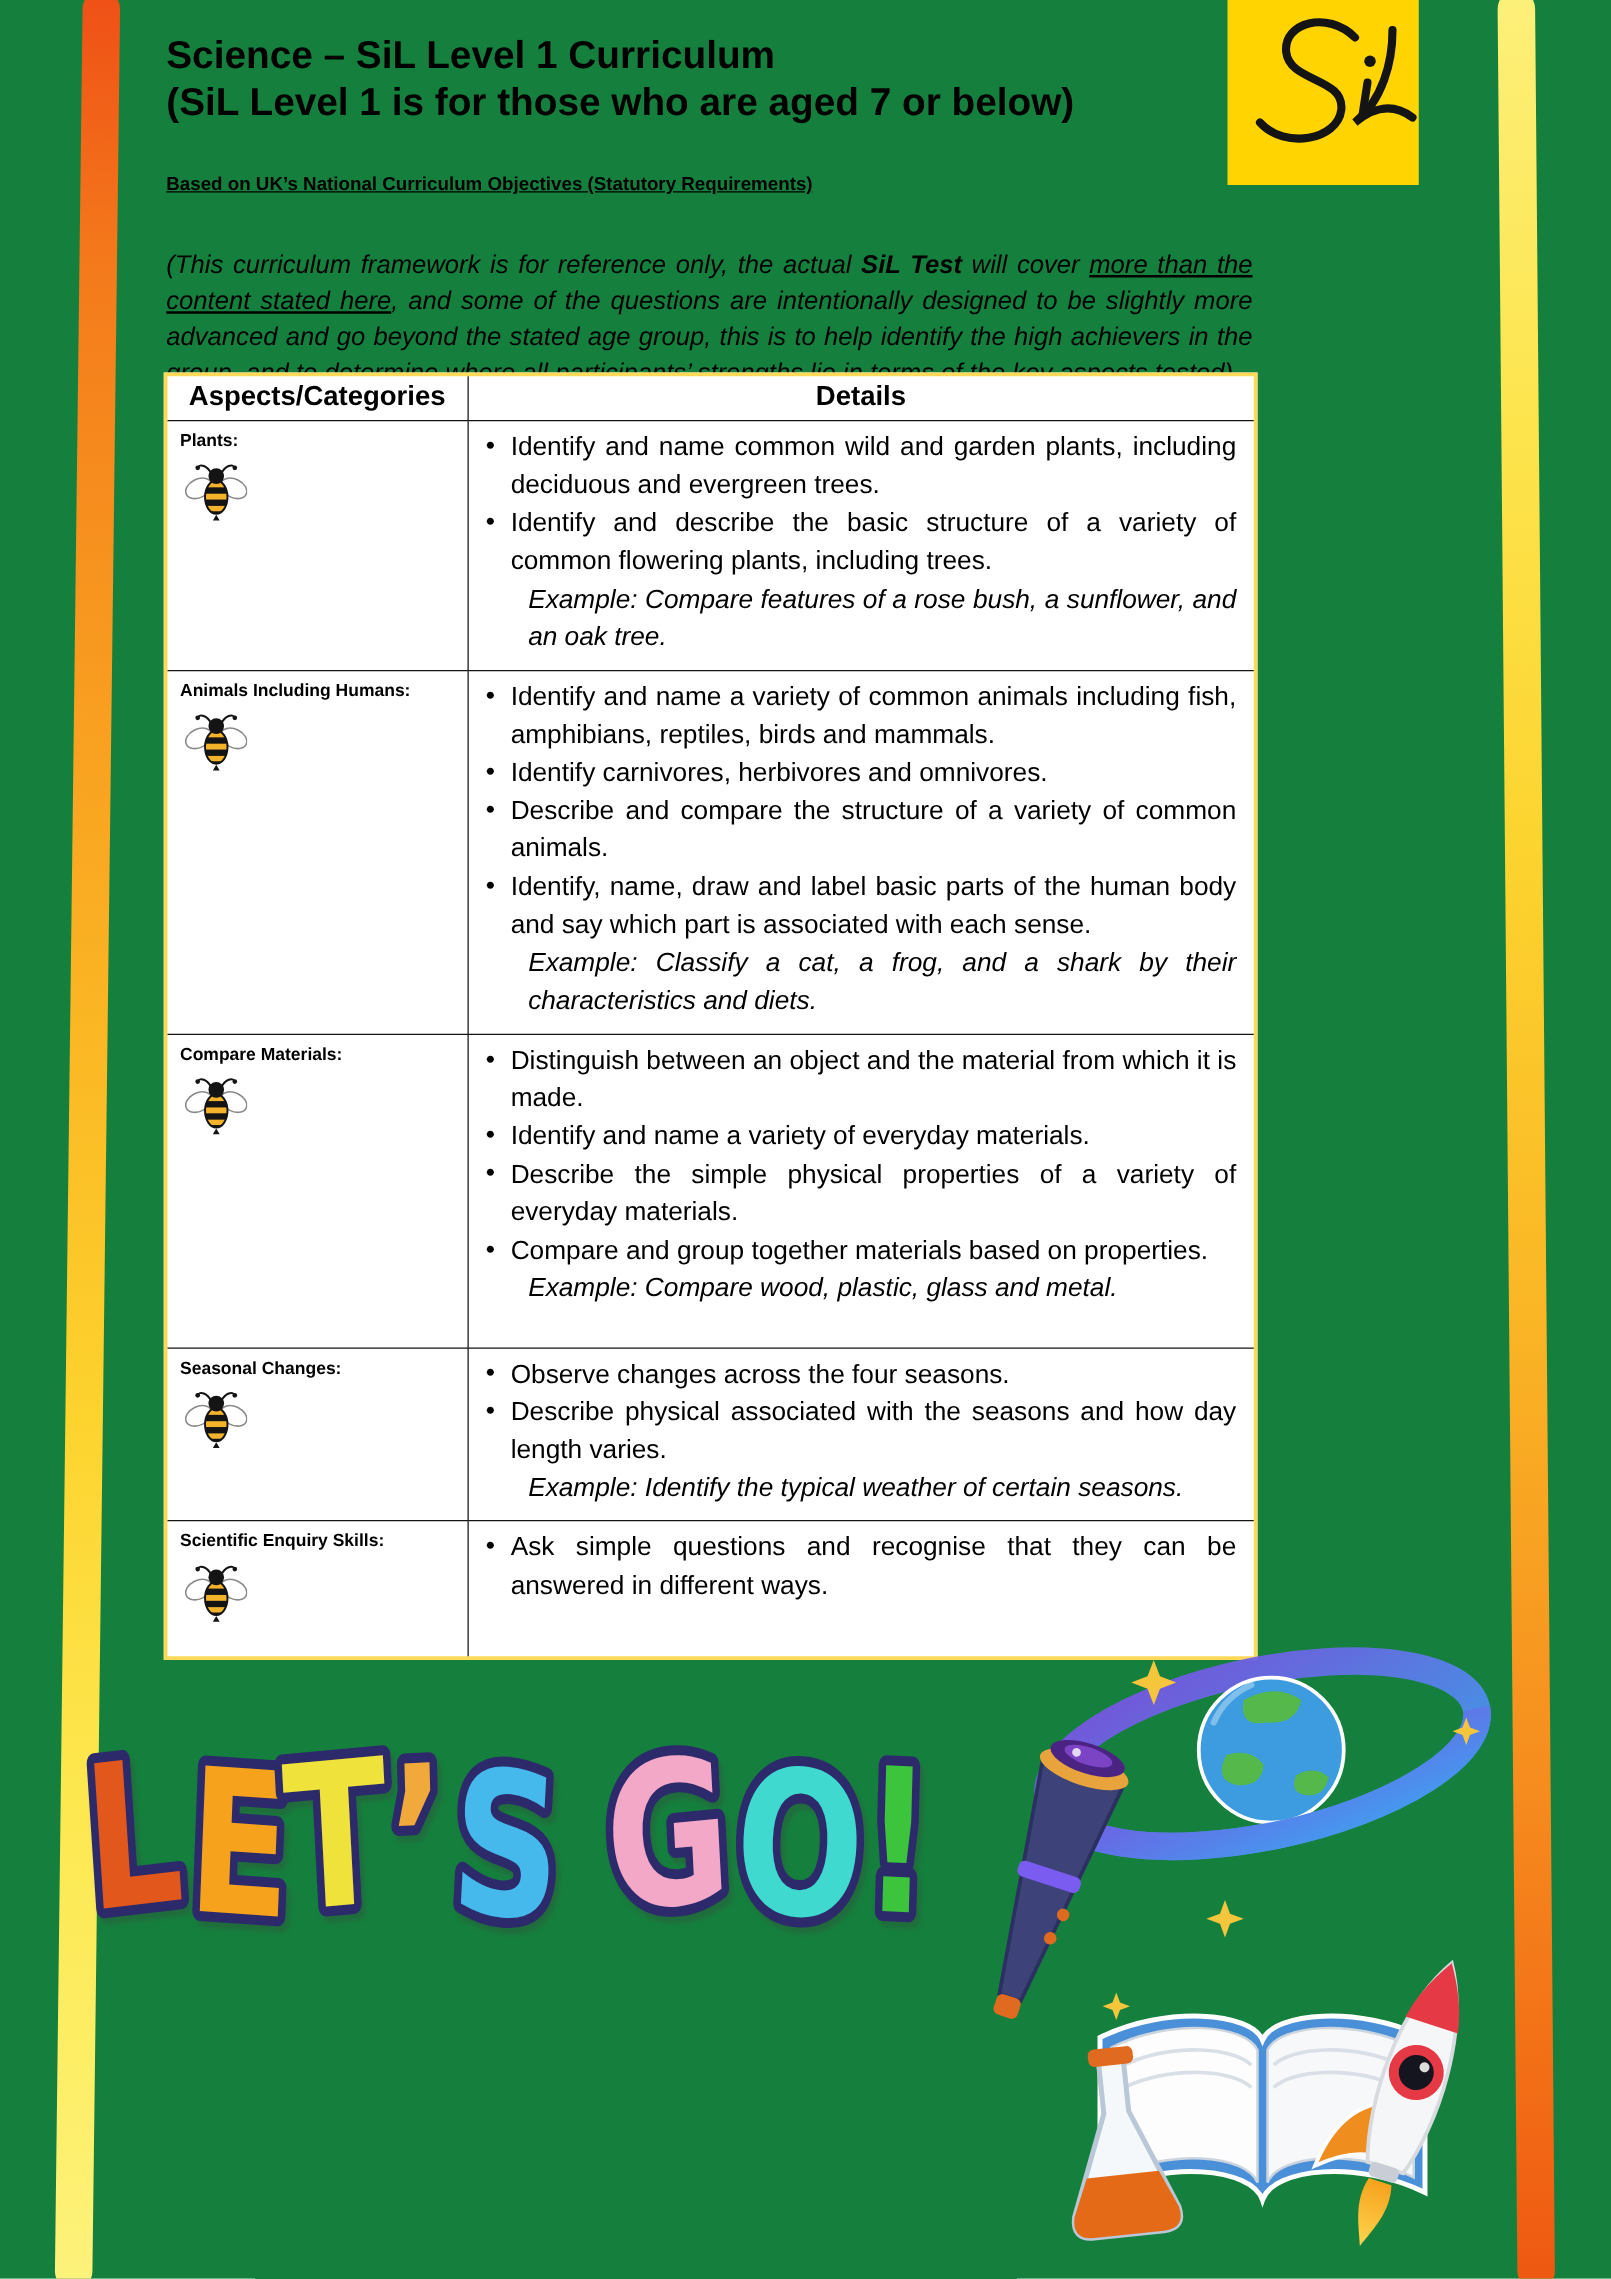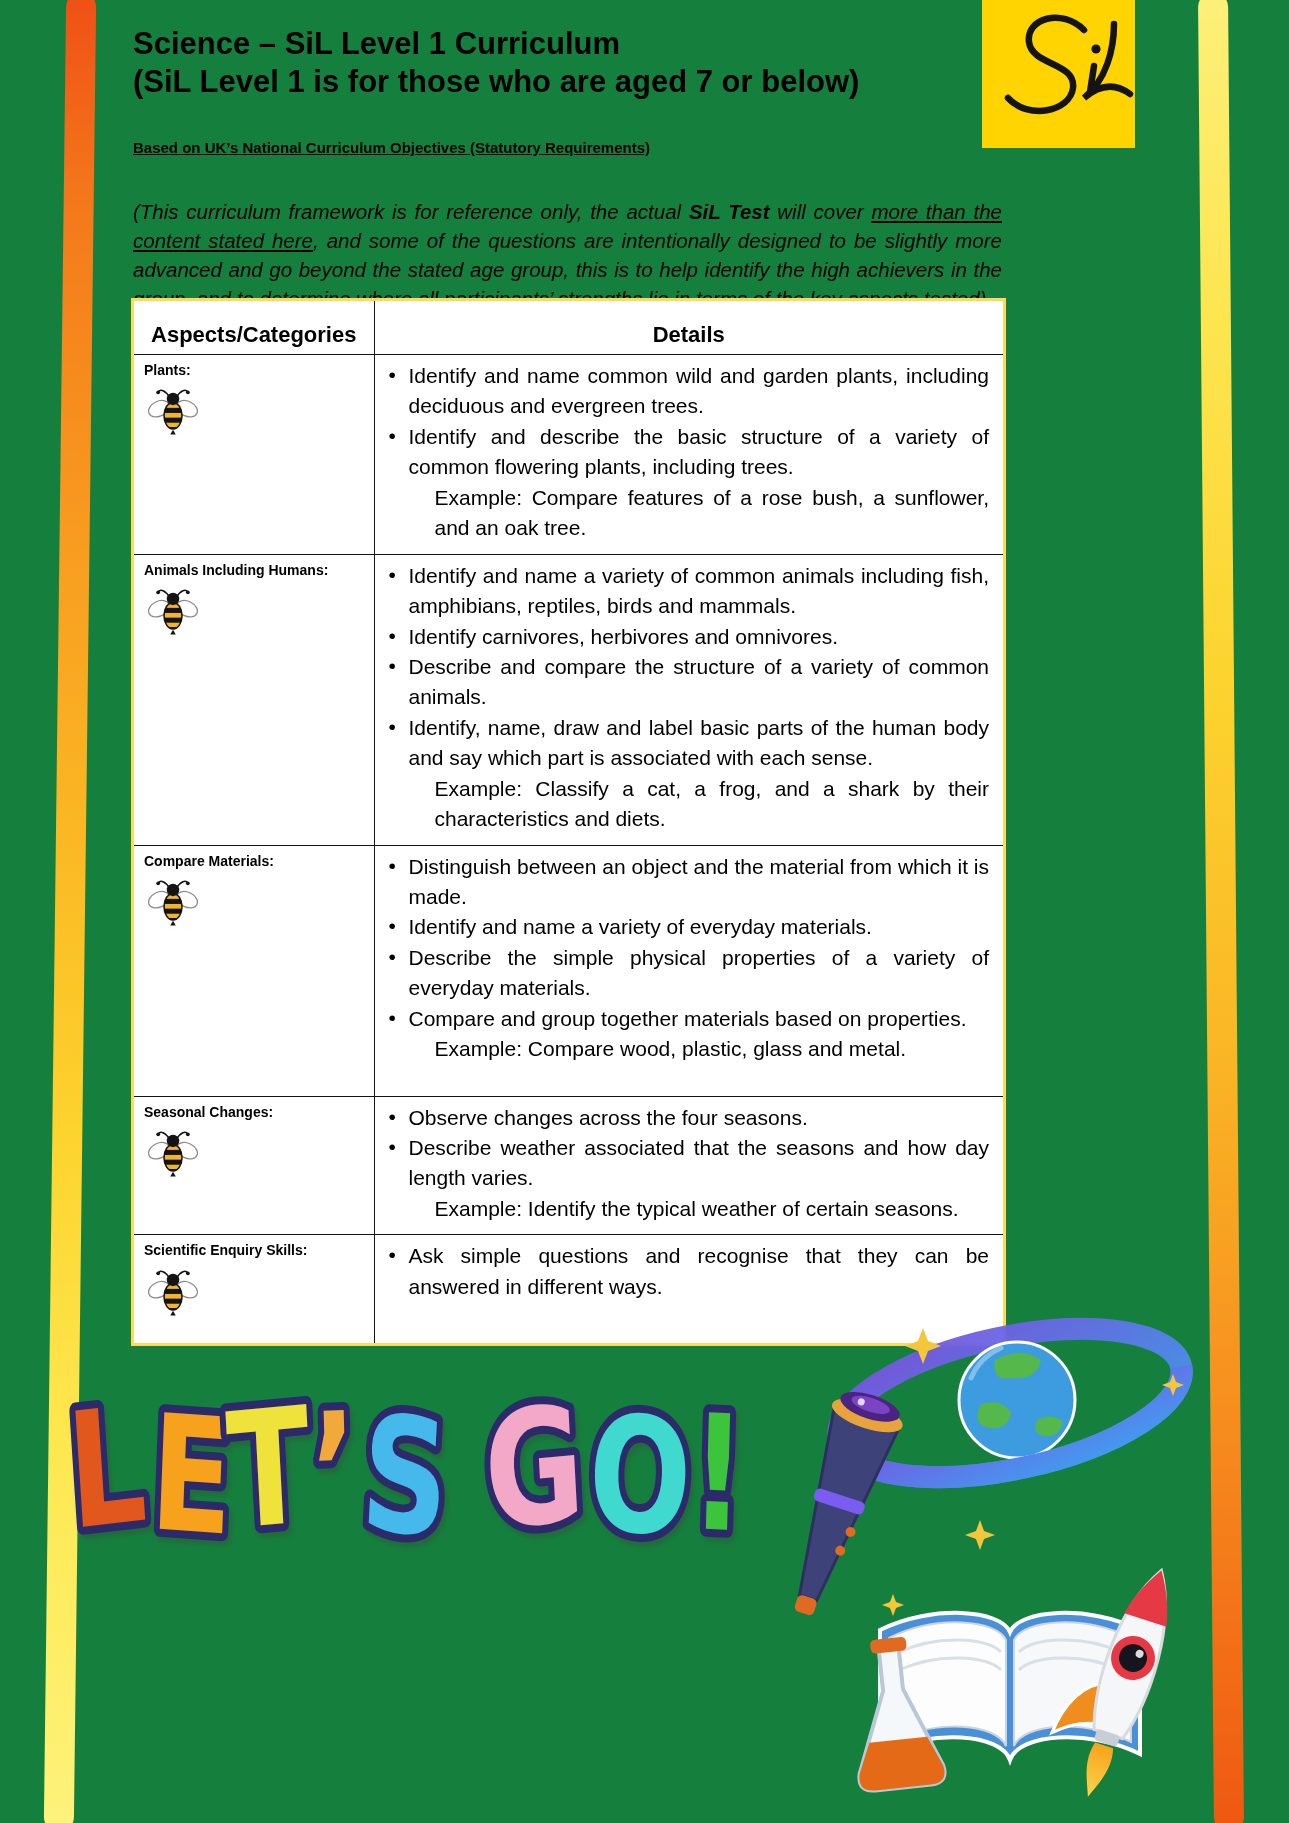--- a/index.html
+++ b/index.html
@@ -29,28 +29,28 @@
   .intro .b{font-weight:bold;}
   .intro .u{text-decoration:underline;}
 
   .table-wrap{position:absolute;left:131px;top:298px;width:869px;border:3px solid #ffd957;background:#fff;}
   table.curriculum{width:100%;border-collapse:collapse;table-layout:fixed;}
   table.curriculum th,table.curriculum td{border:1.6px solid #141414;vertical-align:top;}
   table.curriculum tr>*:first-child{border-left:none;}
   table.curriculum tr>*:last-child{border-right:none;}
   table.curriculum thead tr>*{border-top:none;}
   table.curriculum tbody tr:last-child>*{border-bottom:none;}
-  th.hdr{font-size:22px;font-weight:bold;text-align:center;padding:21px 0 6px;}
+  th.hdr{font-size:22px;font-weight:bold;text-align:center;padding:3px 0 6px;}
   col.c1{width:240px;}
   td.cat{padding:7px 10px 8px 10px;font-weight:bold;font-size:14px;line-height:1.24;text-align:justify;}
   td.det{padding:6px 14px 10px 0;font-size:21px;line-height:1.45;text-align:justify;}
   ul.bullets{margin:0;padding:0;list-style:none;}
   ul.bullets li{position:relative;padding-left:34px;}
   ul.bullets li::before{content:"\2022";position:absolute;left:14px;top:-1px;}
-  .example{padding-left:60px;}
+  .example{padding-left:48px;font-style:italic;}
   tbody tr:nth-child(1){height:192px;} tbody tr:nth-child(2){height:276px;}
   tbody tr:nth-child(3){height:251px;} tbody tr:nth-child(4){height:135px;}
   tbody tr:nth-child(5){height:108px;}
   .bee{width:50px;height:52px;display:block;margin:6px 0 0 4px;}
 
   .letsgo{position:absolute;left:58px;top:1348px;}
   .letsgo svg{filter:drop-shadow(3px 5px 2px rgba(60,60,60,.3));}
 
   .cluster{position:absolute;left:775px;top:1308px;}
 </style>
@@ -170,21 +170,21 @@
           <tr>
       <td class="cat">
         <span class="cat-name">Seasonal Changes:</span>
         <svg class="bee">
                 <use href="#bee"></use>
               </svg>
       </td>
       <td class="det">
         <ul class="bullets">
                 <li>Observe changes across the four seasons.</li>
-                <li>Describe weather associated that the seasons and how day length varies.</li>
+                <li>Describe physical associated with the seasons and how day length varies.</li>
               </ul>
         <div class="example">Example: Identify the typical weather of certain seasons.</div>
       </td>
     </tr>
           <tr>
       <td class="cat">
         <span class="cat-name">Scientific Enquiry Skills:</span>
         <svg class="bee">
                 <use href="#bee"></use>
               </svg>

